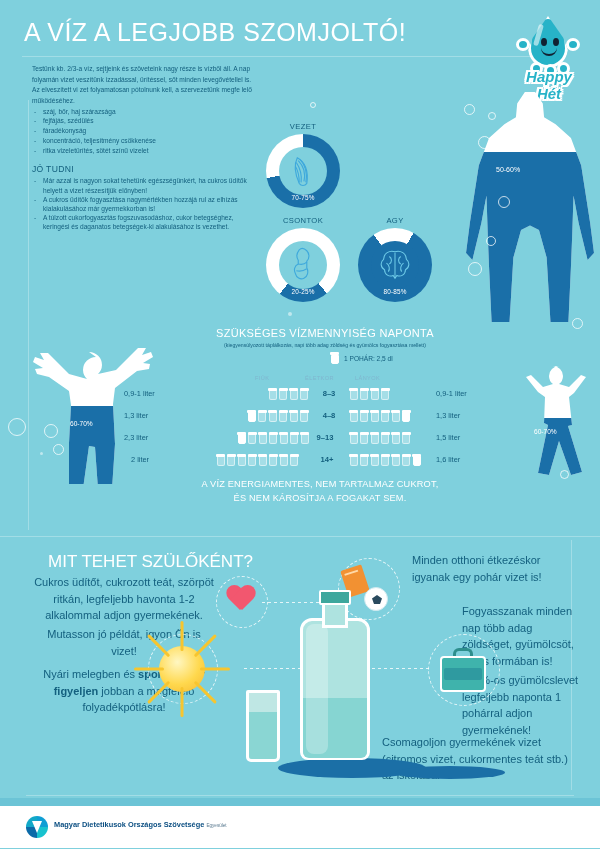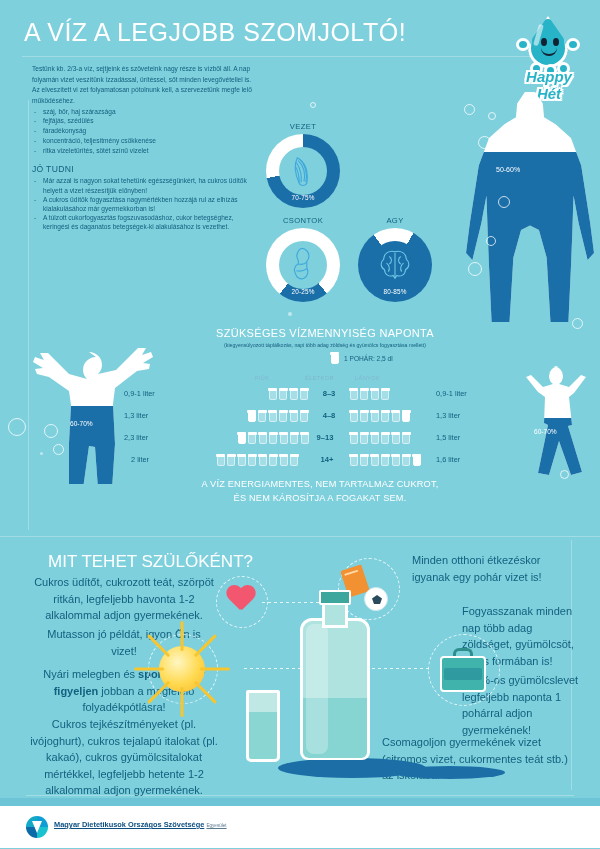--- a/index.html
+++ b/index.html
@@ -151,21 +151,21 @@
   .bag-h{ position:absolute; left:13px;top:0; width:20px;height:14px;border:3px solid #2d8e8c;border-bottom:none;border-radius:6px 6px 0 0;}
   .bag-s{ position:absolute; left:4px; top:20px; width:38px;height:12px;background:#2f9aa0;border-radius:2px;}
 
   
   .footbar{ position:absolute; left:0; bottom:42px; width:600px; height:8px; background:#6cc4d6;}
   .footer{ position:absolute; left:0; bottom:0; width:600px; height:42px; background:#ffffff;}
   .flogo{ position:absolute; left:26px; top:10px; width:22px;height:22px;border-radius:50%;
     background: conic-gradient(#0f9ed4 0 25%, #18c2ce 25% 50%, #0b6aa8 50% 75%, #12a8c8 75% 100%);}
   .flogo:after{content:"";position:absolute;left:6px;top:5px;width:10px;height:12px;background:#fff;clip-path:polygon(50% 100%,0 0,100% 0);}
   .ftext{ position:absolute; left:54px; top:14px; font-size:7.4px; color:#0c4f82; font-weight:bold;}
-  .ftext span{ font-weight:normal; font-size:4.6px; color:#5a7a90;text-decoration:underline;}
+  .ftext span{ font-weight:normal; font-size:4.6px; color:#5a7a90;}
 
   .svgc{ position:absolute; inset:0; pointer-events:none; }
 </style>
 </head>
 <body>
 
 <div class="page">
 
   <div class="vline" style="left:28px; top:100px; height:430px;"></div>
   <div class="vline" style="right:28px; top:540px; height:250px;"></div>
@@ -563,21 +563,20 @@
     <div>ÉS NEM KÁROSÍTJA A FOGAKAT SEM.</div>
   </div>
 
   <div class="mit">MIT TEHET SZÜLŐKÉNT?</div>
 
   <div class="ptxt" style="left:34px; top:574px; width:180px; text-align:center;">Cukros üdítőt, cukrozott teát, szörpöt ritkán, legfeljebb havonta 1-2 alkalommal adjon gyermekének.</div>
   <div class="ptxt" style="left:44px; top:626px; width:160px; text-align:center;">Mutasson jó példát, igyon Ön is vizet!</div>
   <div class="ptxt" style="left:34px; top:666px; width:180px; text-align:center;">
     <span>Nyári melegben és <b>sportoláskor figyeljen</b> jobban a megfelelő folyadékpótlásra!</span>
   </div>
-  <div class="ptxt" style="left:24px; top:716px; width:200px; text-align:center;">Cukros tejkészítményeket (pl. ivójoghurt), cukros tejalapú italokat (pl. kakaó), cukros gyümölcsitalokat mértékkel, legfeljebb hetente 1-2 alkalommal adjon gyermekének.</div>
 
   <div class="ptxt" style="left:412px; top:552px; width:160px;">Minden otthoni étkezéskor igyanak egy pohár vizet is!</div>
   <div class="ptxt" style="left:462px; top:603px; width:120px;">Fogyasszanak minden nap több adag zöldséget, gyümölcsöt, nyers formában is!</div>
   <div class="ptxt" style="left:462px; top:672px; width:120px;">100%-os gyümölcslevet legfeljebb naponta 1 pohárral adjon gyermekének!</div>
   <div class="ptxt" style="left:382px; top:734px; width:190px;">Csomagoljon gyermekének vizet (citromos vizet, cukormentes teát stb.) az iskolába!</div>
 
   <div class="icirc" style="left:216px;top:576px;width:52px;height:52px;"></div>
   <div class="heart"></div>
 
   <div class="icirc" style="left:148px;top:634px;width:70px;height:70px;"></div>

